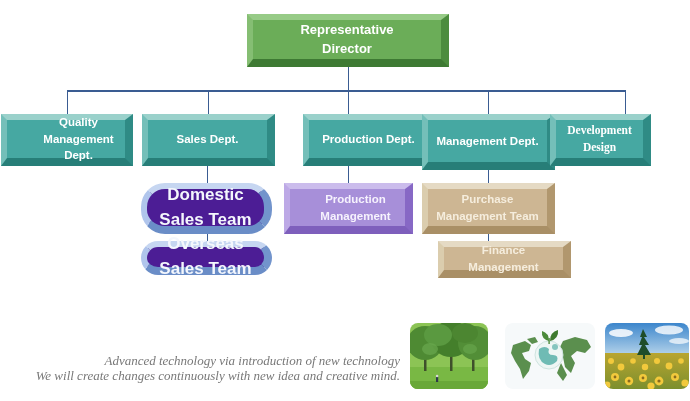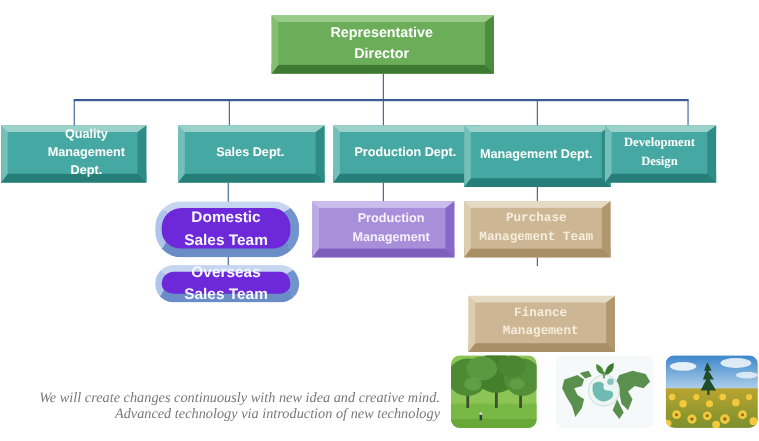--- a/index.html
+++ b/index.html
@@ -14,23 +14,23 @@
   
   .node{
     position:absolute;z-index:2;box-sizing:border-box;
     display:flex;align-items:center;justify-content:center;
     text-align:center;color:#ffffff;font-weight:bold;
     white-space:pre-line;line-height:1.45;
     border-style:solid;border-width:6px 8px 8px 6px;
   }
   .green{background:#6bad58;border-color:#97cb87 #4c8c3e #3e7a33 #85be73;font-size:13px;}
   .teal{background:#46a8a2;border-color:#9ad1cb #2f8b85 #277e78 #74bfb9;font-size:11.5px;}
-  .blue{background:#6d28d9;border-color:#c6d6f1 #7294cc #6a8dc7 #b0c5ec;font-size:14px;color:#f4f7fd;border-radius:24px;}
+  .blue{background:#4c1d95;border-color:#c6d6f1 #7294cc #6a8dc7 #b0c5ec;font-size:17px;color:#f4f7fd;border-radius:24px;}
   .purple{background:#a78fd9;border-color:#cbbcec #8768c5 #7e5fbc #bda9e6;font-size:11.5px;color:#f6f2fd;}
-  .tan{background:#cdb693;border-color:#e5dac4 #b1976e #a98f66 #dbcdae;font-size:11.5px;color:#f5eddd;font-family:Liberation Mono, monospace;}
+  .tan{background:#cdb693;border-color:#e5dac4 #b1976e #a98f66 #dbcdae;font-size:11.5px;color:#f5eddd;}
   
   .caption{
     position:absolute;left:20px;top:353px;width:380px;z-index:2;
     font-family:"Liberation Serif",serif;font-style:italic;
     font-size:13px;line-height:15px;color:#787878;text-align:right;
   }
   
   .photo{position:absolute;top:323px;height:66px;border-radius:8px;overflow:hidden;z-index:2;}
   .photo svg{display:block;}
 </style>
@@ -50,39 +50,39 @@
   <div class="vline" style="left:207px;top:233px;height:9px;"></div>
   <div class="vline" style="left:348px;top:166px;height:18px;"></div>
   <div class="vline" style="left:488px;top:166px;height:18px;"></div>
   <div class="vline" style="left:488px;top:233px;height:9px;"></div>
 
   <div class="node green" style="left:247px;top:14px;width:202px;height:53px;">Representative
 Director</div>
 
   <div class="node teal" style="left:1px;top:114px;width:132px;height:52px;padding-left:25px;">Quality Management
 Dept.</div>
-  <div class="node teal" style="left:142px;top:114px;width:133px;height:52px;margin-left:20px;">Sales Dept.</div>
+  <div class="node teal" style="left:142px;top:114px;width:133px;height:52px;">Sales Dept.</div>
   <div class="node teal" style="left:283px;top:114px;width:133px;height:52px;margin-left:20px;">Production Dept.</div>
   <div class="node teal" style="left:422px;top:114px;width:133px;height:56px;">Management Dept.</div>
   <div class="node teal" style="left:550px;top:114px;width:101px;height:52px;font-family:Liberation Serif, serif;">Development Design</div>
 
   <div class="node blue" style="left:141px;top:183px;width:131px;height:51px;">Domestic
 Sales Team</div>
   <div class="node blue" style="left:141px;top:241px;width:131px;height:34px;">Overseas
 Sales Team</div>
   <div class="node purple" style="left:284px;top:183px;width:129px;height:51px;padding-left:16px;">Production
 Management</div>
   <div class="node tan" style="left:422px;top:183px;width:133px;height:51px;">Purchase
 Management Team</div>
-  <div class="node tan" style="left:426px;top:241px;width:133px;height:51px;margin-top:28px;">Finance
+  <div class="node tan" style="left:438px;top:241px;width:133px;height:37px;">Finance
 Management</div>
 
   <div class="caption">
+    <div>Advanced technology via introduction of new technology</div>
     <div>We will create changes continuously with new idea and creative mind.</div>
-    <div>Advanced technology via introduction of new technology</div>
   </div>
 
   <div class="photo" style="left:410px;width:78px;">
     <svg width="78" height="66" viewBox="0 0 78 66">
       <rect width="78" height="66" fill="#8cc455"></rect>
       <rect y="44" width="78" height="22" fill="#79b844"></rect>
       <rect y="58" width="78" height="8" fill="#69a838"></rect>
       <rect x="14" y="34" width="2.5" height="14" fill="#3f4f2b"></rect>
       <rect x="40" y="32" width="2.5" height="16" fill="#3f4f2b"></rect>
       <rect x="62" y="35" width="2.5" height="13" fill="#3f4f2b"></rect>

